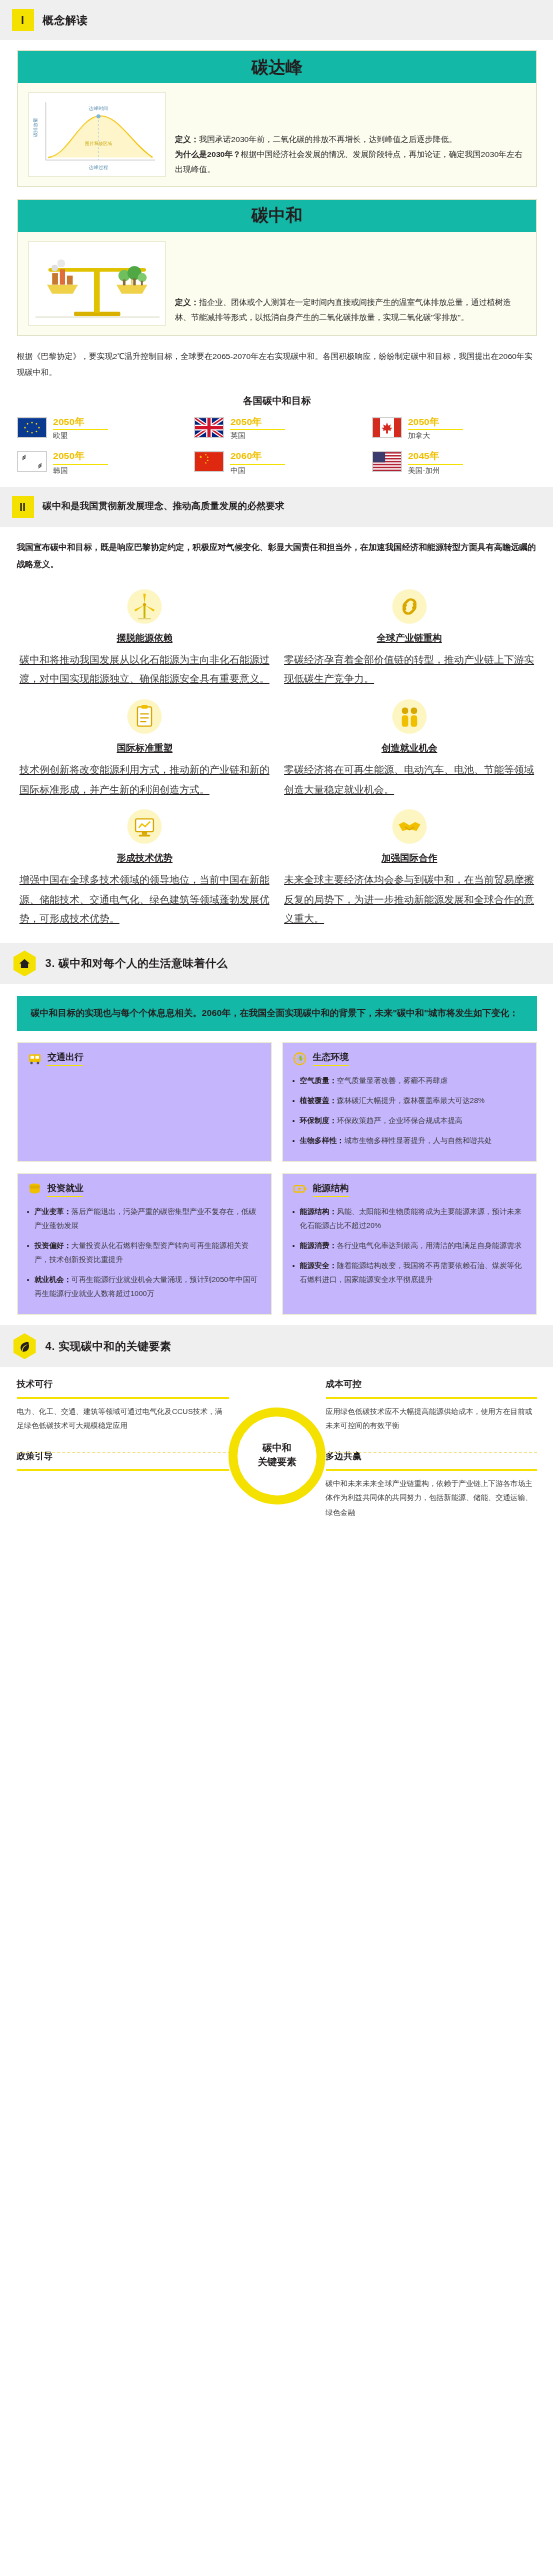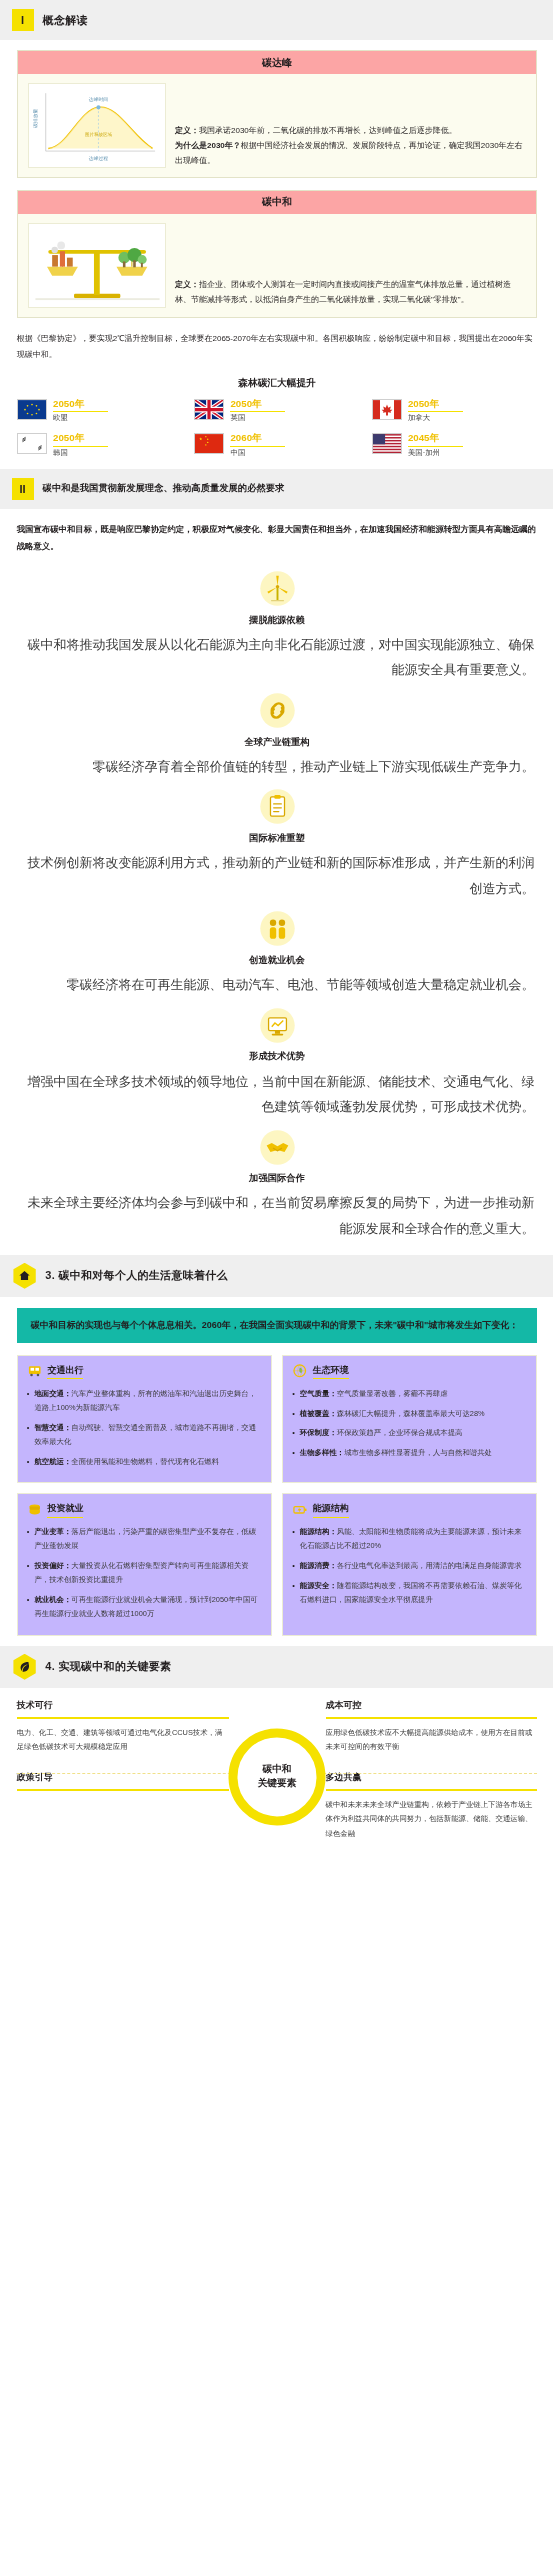--- a/index.html
+++ b/index.html
@@ -43,23 +43,23 @@
     color: #231f20; font-size: 11.6px;
   }
 
   
   .card {
     border: 0.6px solid #e3e3c8;
     background: #fcfcef;
     margin: 0 16.7px 11.6px 16.7px;
   }
   .card-title {
-    background: #fca5a5;
+    background: #14b8a6;
     text-align: center;
-    font-size: 10px; font-weight: bold;
+    font-size: 17px; font-weight: bold;
     padding: 4.5px 0;
     color: #231f20;
   }
   .card-body { display: flex; gap: 9px; padding: 9px 10.3px; align-items: flex-end; }
   .card-text { font-size: 8px; line-height: 1.85; flex: 1; }
 
   
   .illus {
     width: 138px; height: 85px; flex: none;
     background: #ffffff; border: 0.6px solid #ececd4;
@@ -96,31 +96,32 @@
   .flag-underline { height: 1.3px; background: #f5e100; width: 55px; margin-top: 0.6px; }
 
   
   .intro-bold {
     font-size: 8.4px; font-weight: bold; line-height: 2;
     padding: 11.6px 16.7px 10.3px 16.7px;
   }
 
   
   .icon-grid {
-    display: grid; grid-template-columns: repeat(1, 1fr);
+    display: grid; grid-template-columns: repeat(2, 1fr);
     gap: 3.9px 6.4px;
     padding: 0 15.5px 14px 15.5px;
+    text-decoration: underline;
   }
   .icon-cell { text-align: center; padding: 3.9px 3.9px 0 3.9px; }
   .icon-circle {
     width: 40px; height: 40px; margin: 0 auto 5.2px auto;
     display: flex; align-items: center; justify-content: center;
   }
   .icon-h { font-size: 9.3px; font-weight: bold; margin-bottom: 5.2px; }
-  .icon-p { font-size: 13px; line-height: 1.95; text-align: right; color: #3a3a3a; }
+  .icon-p { font-size: 10px; line-height: 1.95; text-align: left; color: #3a3a3a; }
 
   
   .lead-yellow {
     background: #14b8a6;
     font-size: 9px; font-weight: bold; line-height: 1.9;
     padding: 9px 14px;
     margin: 11.6px 16.7px 11.6px 16.7px;
   }
   .two-col {
     display: grid; grid-template-columns: 1fr 1fr;
@@ -257,21 +258,21 @@
         </svg>
       </div>
       <div class="card-text">
         <span style="font-weight:bold">定义：</span><span>指企业、团体或个人测算在一定时间内直接或间接产生的温室气体排放总量，通过植树造林、节能减排等形式，以抵消自身产生的二氧化碳排放量，实现二氧化碳"零排放"。</span>
       </div>
     </div>
   </div>
 
   <div class="para">根据《巴黎协定》，要实现2℃温升控制目标，全球要在2065-2070年左右实现碳中和。各国积极响应，纷纷制定碳中和目标，我国提出在2060年实现碳中和。</div>
 
-  <div class="targets-title">森林碳汇大幅提升</div>
+  <div class="targets-title">各国碳中和目标</div>
 
   <div class="flag-grid">
 
     <div class="flag-cell">
       <div class="flag-box">
         <svg width="28" height="19.3" viewBox="0 0 44 30">
             <rect width="44" height="30" fill="#0a3a8f"></rect>
           <g fill="#ffdc00">
             <circle cx="22" cy="7" r="1.3"></circle>
               <circle cx="29" cy="9" r="1.3"></circle>
@@ -505,25 +506,20 @@
           <svg width="15.5" height="15.5" viewBox="0 0 24 24">
             <rect x="3" y="5" width="18" height="12" rx="2" fill="#f0c000"></rect>
             <rect x="5.5" y="7.5" width="5.5" height="4.5" fill="#fff"></rect>
             <rect x="13" y="7.5" width="5.5" height="4.5" fill="#fff"></rect>
             <circle cx="7" cy="18.5" r="2" fill="#555"></circle>
               <circle cx="17" cy="18.5" r="2" fill="#555"></circle>
           </svg>
         </span>
         <span class="ttl">交通出行</span>
       </div>
-      <ul>
-        <li><b>地面交通：</b><span>汽车产业整体重构，所有的燃油车和汽油退出历史舞台，道路上100%为新能源汽车</span></li>
-        <li><b>智慧交通：</b><span>自动驾驶、智慧交通全面普及，城市道路不再拥堵，交通效率最大化</span></li>
-        <li><b>航空航运：</b><span>全面使用氢能和生物燃料，替代现有化石燃料</span></li>
-      </ul>
     </div>
 
     <div class="panel">
       <div class="panel-head">
         <span class="ico">
           <svg width="15.5" height="15.5" viewBox="0 0 24 24">
             <circle cx="12" cy="12" r="9" fill="none" stroke="#f0c000" stroke-width="2"></circle>
             <path d="M12 7 c4 1 5 5 3 8 c-3 1 -5 -2 -3 -8" fill="#6fbf5e"></path>
             <path d="M3 12 H21 M12 3 c4 4 4 14 0 18 M12 3 c-4 4 -4 14 0 18" stroke="#f0c000" stroke-width="1" fill="none" opacity=".6"></path>
           </svg>

